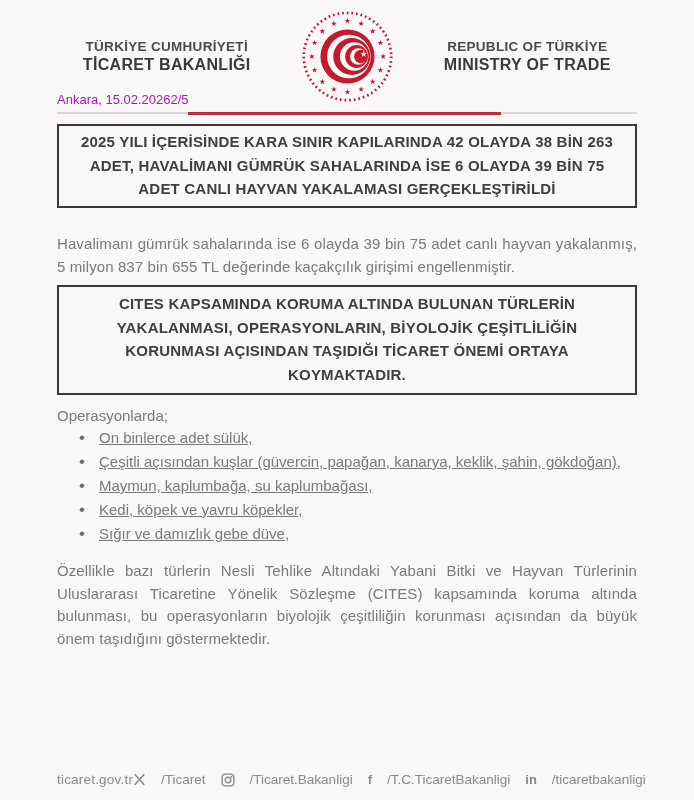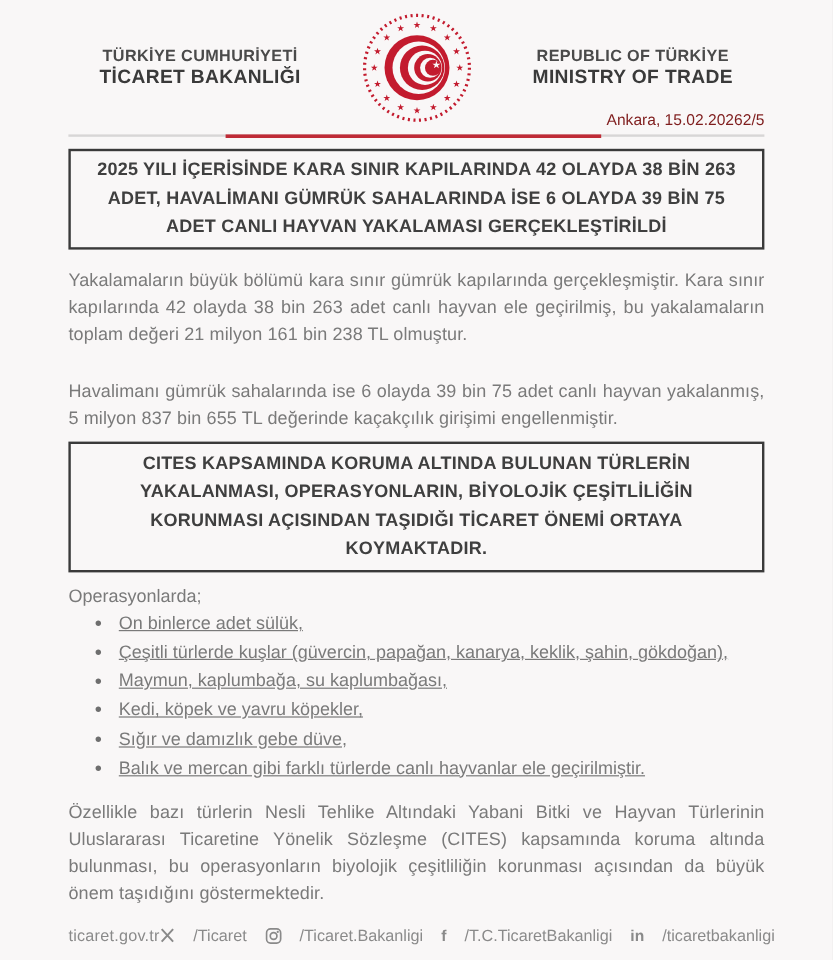--- a/index.html
+++ b/index.html
@@ -9,22 +9,22 @@
     position:relative; width:694px; height:800px; margin:0 auto;
     background:#f9f7f7; overflow:hidden; color:#7a7a7a;
   }
   
   .header { display:flex; align-items:center; padding:10px 40px 0 40px; height:102px; }
   .header .side { flex:1; text-align:center; }
   .ht1 { font-size:13.5px; font-weight:600; color:#4a4a4a; letter-spacing:.3px; }
   .ht2 { font-size:16px; font-weight:700; color:#3a3a3a; letter-spacing:.3px; margin-top:2px; }
   .logo-wrap { width:95px; height:95px; flex:0 0 auto; margin:0 6px; }
   
-  .meta { display:flex; justify-content:flex-end; align-items:baseline;
-          padding:0 57px; margin-top:-10px; font-size:13px; color:#7f1d1d; }
+  .meta { display:flex; justify-content:flex-start; align-items:baseline;
+          padding:0 57px; margin-top:-10px; font-size:13px; color:#a21caf; }
   .divider { position:relative; margin:5px 57px 0 57px; height:2px; background:#d8d6d6; }
   .divider .red { position:absolute; left:22.5%; width:54%; top:-0.5px; height:3px; background:#bf2b36; }
   
   .content { padding:0 57px; }
   .boxed {
     border:2px solid #3a3a3a; background:transparent;
     text-align:center; font-weight:700; color:#3f3f3f;
     font-size:15px; line-height:1.58; letter-spacing:.2px;
   }
   .box-headline { margin-top:10px; padding:4px 14px 5px 14px; }
@@ -106,35 +106,33 @@
     <span>2/5</span>
   </div>
   <div class="divider">
     <span class="red"></span>
   </div>
 
   <div class="content">
 
     <div class="boxed box-headline">2025 YILI İÇERİSİNDE KARA SINIR KAPILARINDA 42 OLAYDA 38 BİN 263 ADET, HAVALİMANI GÜMRÜK SAHALARINDA İSE 6 OLAYDA 39 BİN 75 ADET CANLI HAYVAN YAKALAMASI GERÇEKLEŞTİRİLDİ</div>
 
-    <p class="para">Yakalamaların büyük bölümü kara sınır gümrük kapılarında gerçekleşmiştir. Kara sınır kapılarında 42 olayda 38 bin 263 adet canlı hayvan ele geçirilmiş, bu yakalamaların toplam değeri 21 milyon 161 bin 238 TL olmuştur.</p>
 
     <p class="para tight">Havalimanı gümrük sahalarında ise 6 olayda 39 bin 75 adet canlı hayvan yakalanmış, 5 milyon 837 bin 655 TL değerinde kaçakçılık girişimi engellenmiştir.</p>
 
     <div class="boxed box-emphasis">CITES KAPSAMINDA KORUMA ALTINDA BULUNAN TÜRLERİN YAKALANMASI, OPERASYONLARIN, BİYOLOJİK ÇEŞİTLİLİĞİN KORUNMASI AÇISINDAN TAŞIDIĞI TİCARET ÖNEMİ ORTAYA KOYMAKTADIR.</div>
 
     <div class="ops-intro">Operasyonlarda;</div>
 
     <ul class="ops">
       <li>On binlerce adet sülük,</li>
-      <li>Çeşitli türlerde kuşlar (güvercin, papağan, kanarya, keklik, şahin, gökdoğan),</li>
+      <li>Çeşitli açısından kuşlar (güvercin, papağan, kanarya, keklik, şahin, gökdoğan),</li>
       <li>Maymun, kaplumbağa, su kaplumbağası,</li>
       <li>Kedi, köpek ve yavru köpekler,</li>
       <li>Sığır ve damızlık gebe düve,</li>
-      <li>Balık ve mercan gibi farklı türlerde canlı hayvanlar ele geçirilmiştir.</li>
     </ul>
 
     <p class="para">Özellikle bazı türlerin Nesli Tehlike Altındaki Yabani Bitki ve Hayvan Türlerinin Uluslararası Ticaretine Yönelik Sözleşme (CITES) kapsamında koruma altında bulunması, bu operasyonların biyolojik çeşitliliğin korunması açısından da büyük önem taşıdığını göstermektedir.</p>
   </div>
 
   <div class="footer">
     <span class="site">ticaret.gov.tr</span>
 
     <div class="socials">
 

